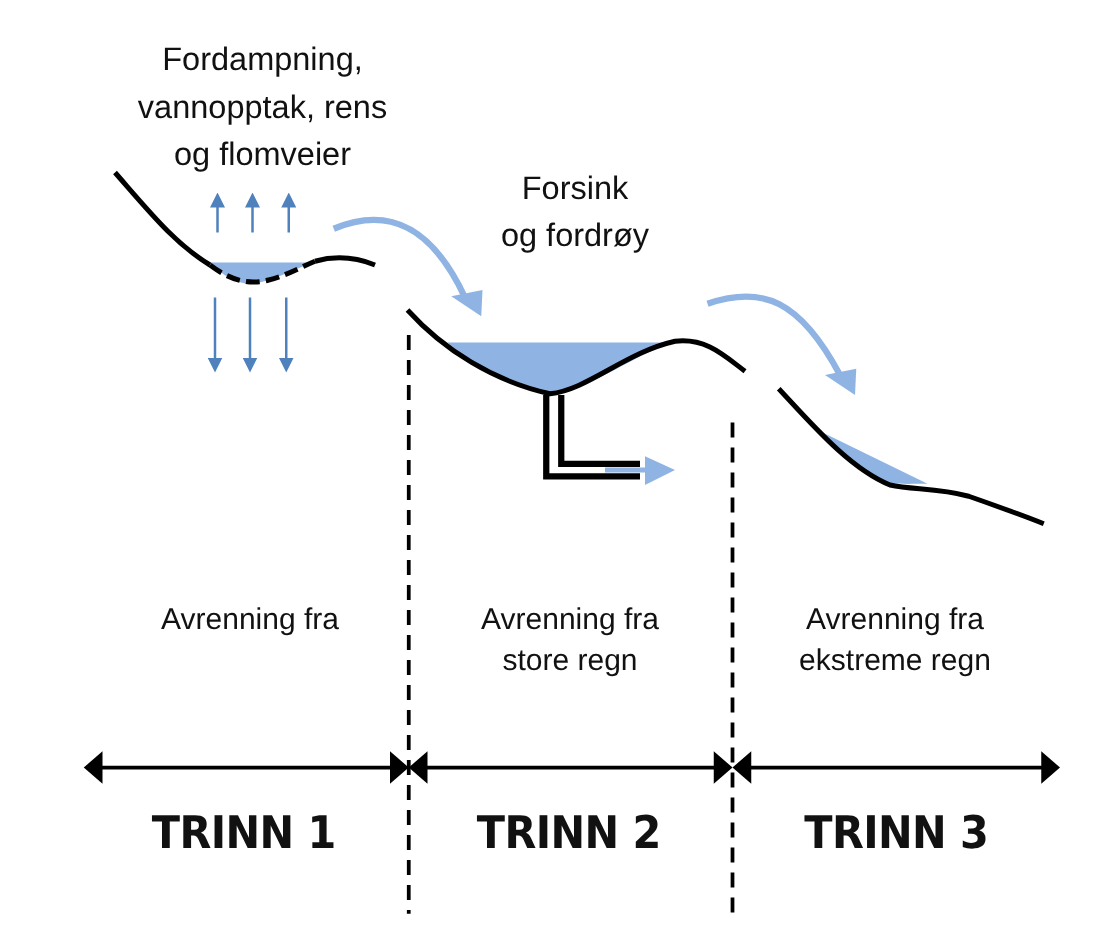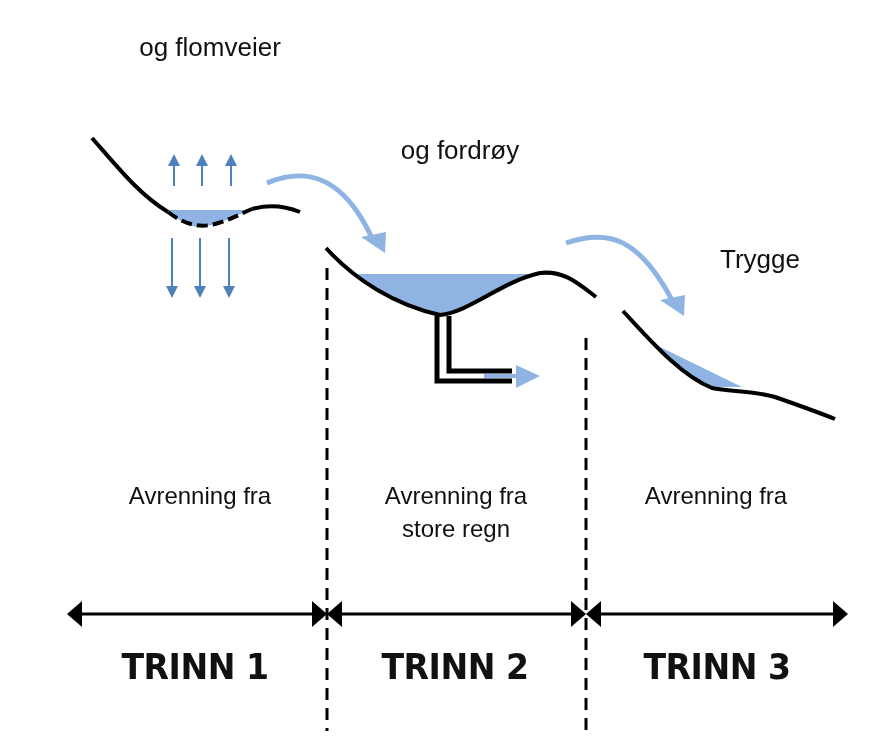--- a/index.html
+++ b/index.html
@@ -74,37 +74,40 @@
     <path d="M586,614 L571,601 L571,627 Z" fill="#000"></path>
   </g>
   <g>
     <line x1="597" y1="614" x2="836" y2="614" stroke="#000" stroke-width="3"></line>
     <path d="M586,614 L601,601 L601,627 Z" fill="#000"></path>
     <path d="M848,614 L833,601 L833,627 Z" fill="#000"></path>
   </g>
 </svg>
 
 <div class="lbl title" style="left:70px; top:28px; width:280px;">
+  <span class="line">Fordampning,</span>
+  <span class="line">vannopptak, rens</span>
   <span class="line">og flomveier</span>
 </div>
 
 <div class="lbl title" style="left:360px; top:131px; width:200px;">
+  <span class="line">Forsink</span>
   <span class="line">og fordrøy</span>
 </div>
 
 <div class="lbl title" style="left:680px; top:240px; width:160px;">
-  <span class="line">Trygge</span>
 </div>
 
 <div class="lbl desc" style="left:90px; top:479px; width:220px;">
   <span class="line">Avrenning fra</span>
 </div>
 <div class="lbl desc" style="left:346px; top:479px; width:220px;">
   <span class="line">Avrenning fra</span>
   <span class="line">store regn</span>
 </div>
 <div class="lbl desc" style="left:596px; top:479px; width:240px;">
   <span class="line">Avrenning fra</span>
+  <span class="line">ekstreme regn</span>
 </div>
 
 <div class="lbl stage" style="left:80px; top:646px; width:230px;">TRINN 1</div>
 <div class="lbl stage" style="left:340px; top:646px; width:230px;">TRINN 2</div>
 <div class="lbl stage" style="left:602px; top:646px; width:230px;">TRINN 3</div>
 
 </body></html>

